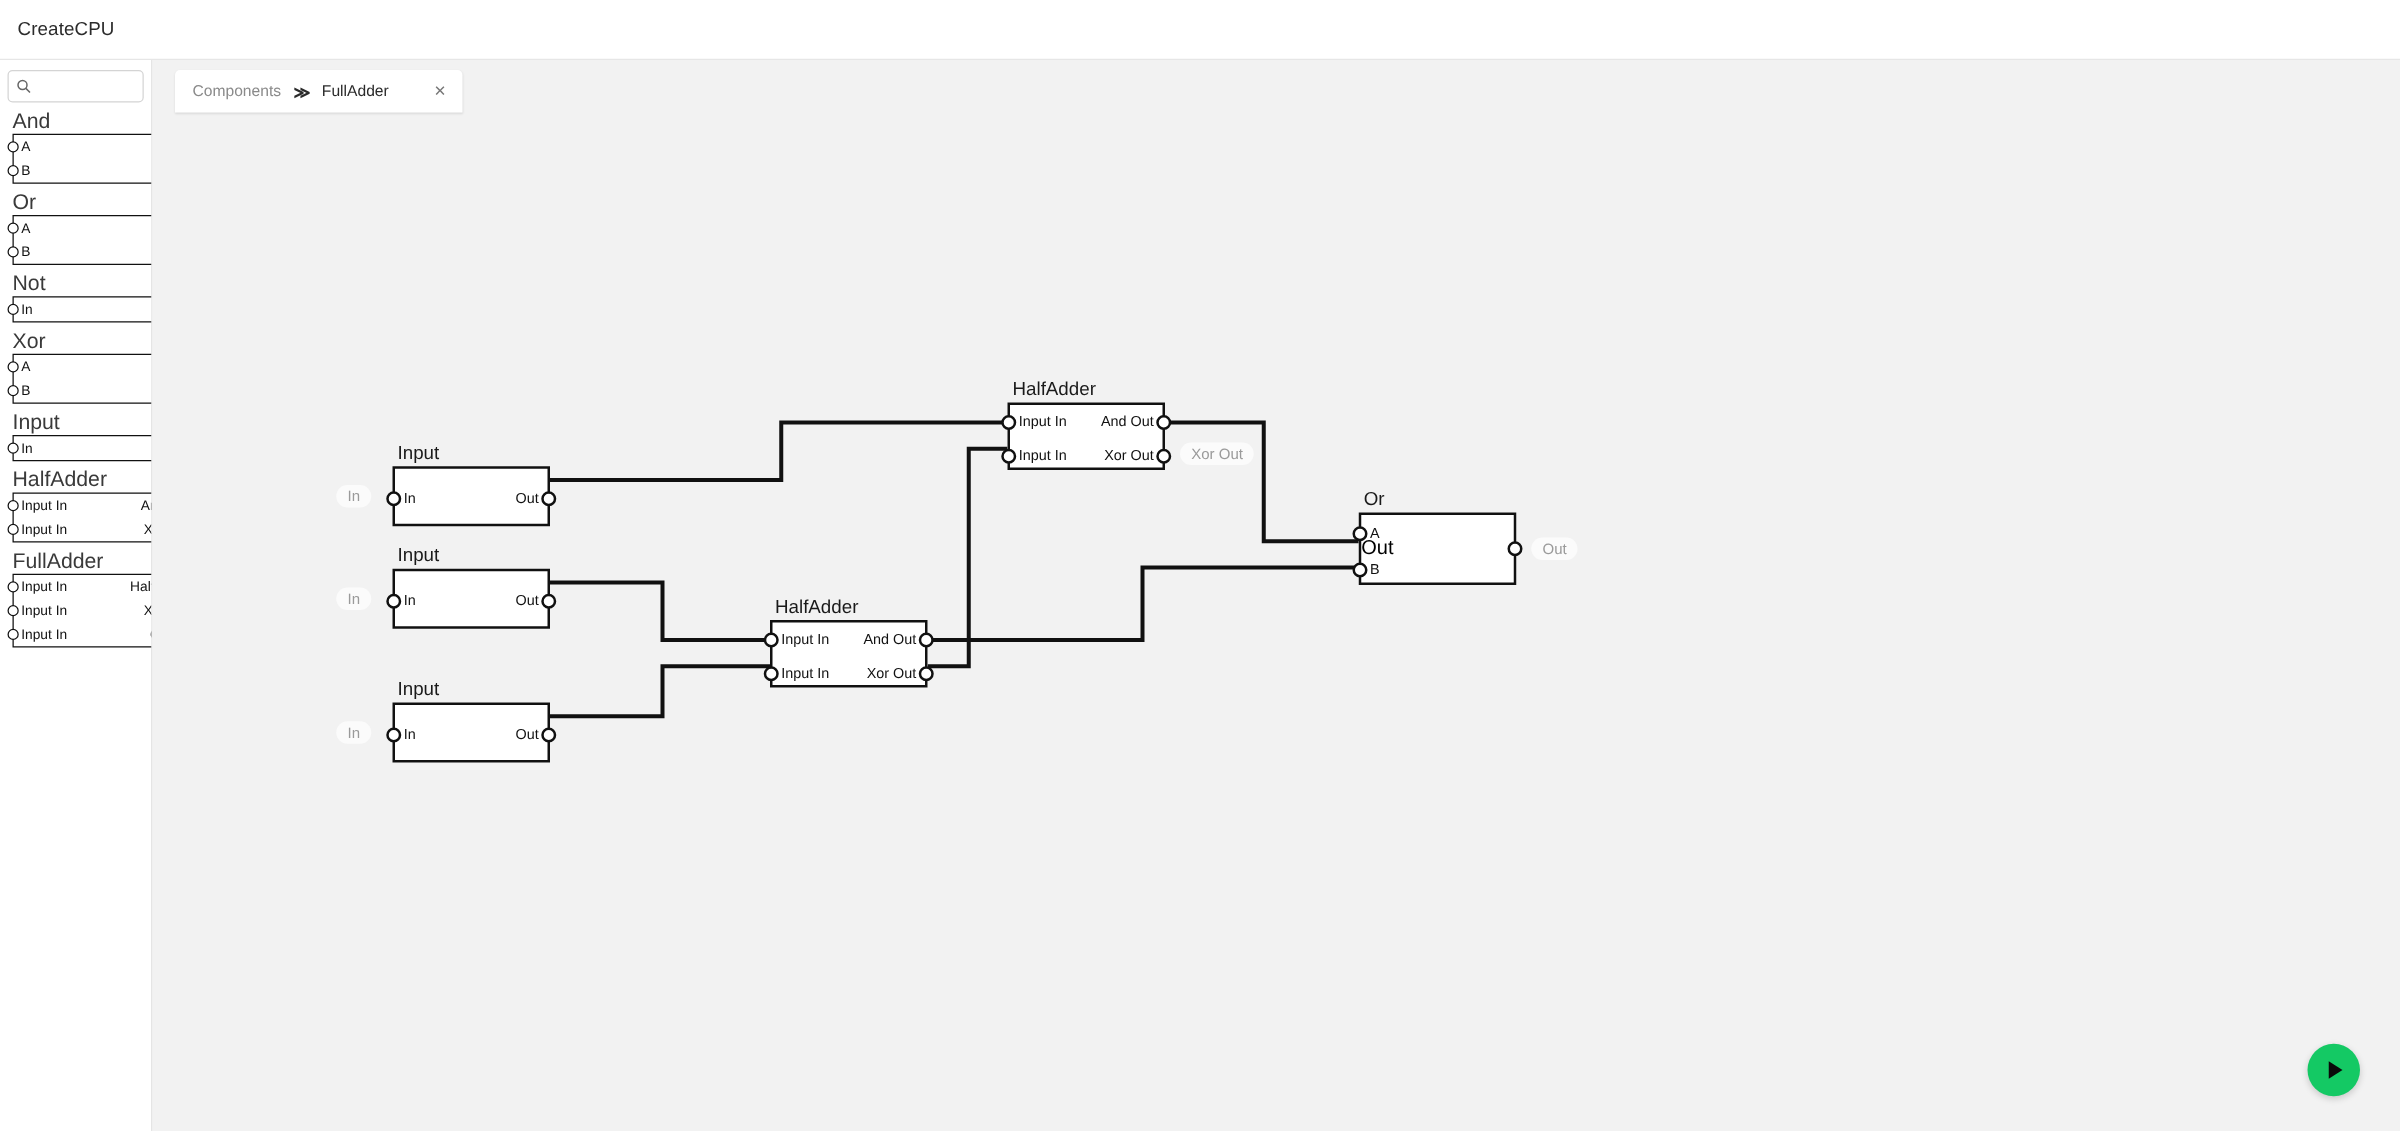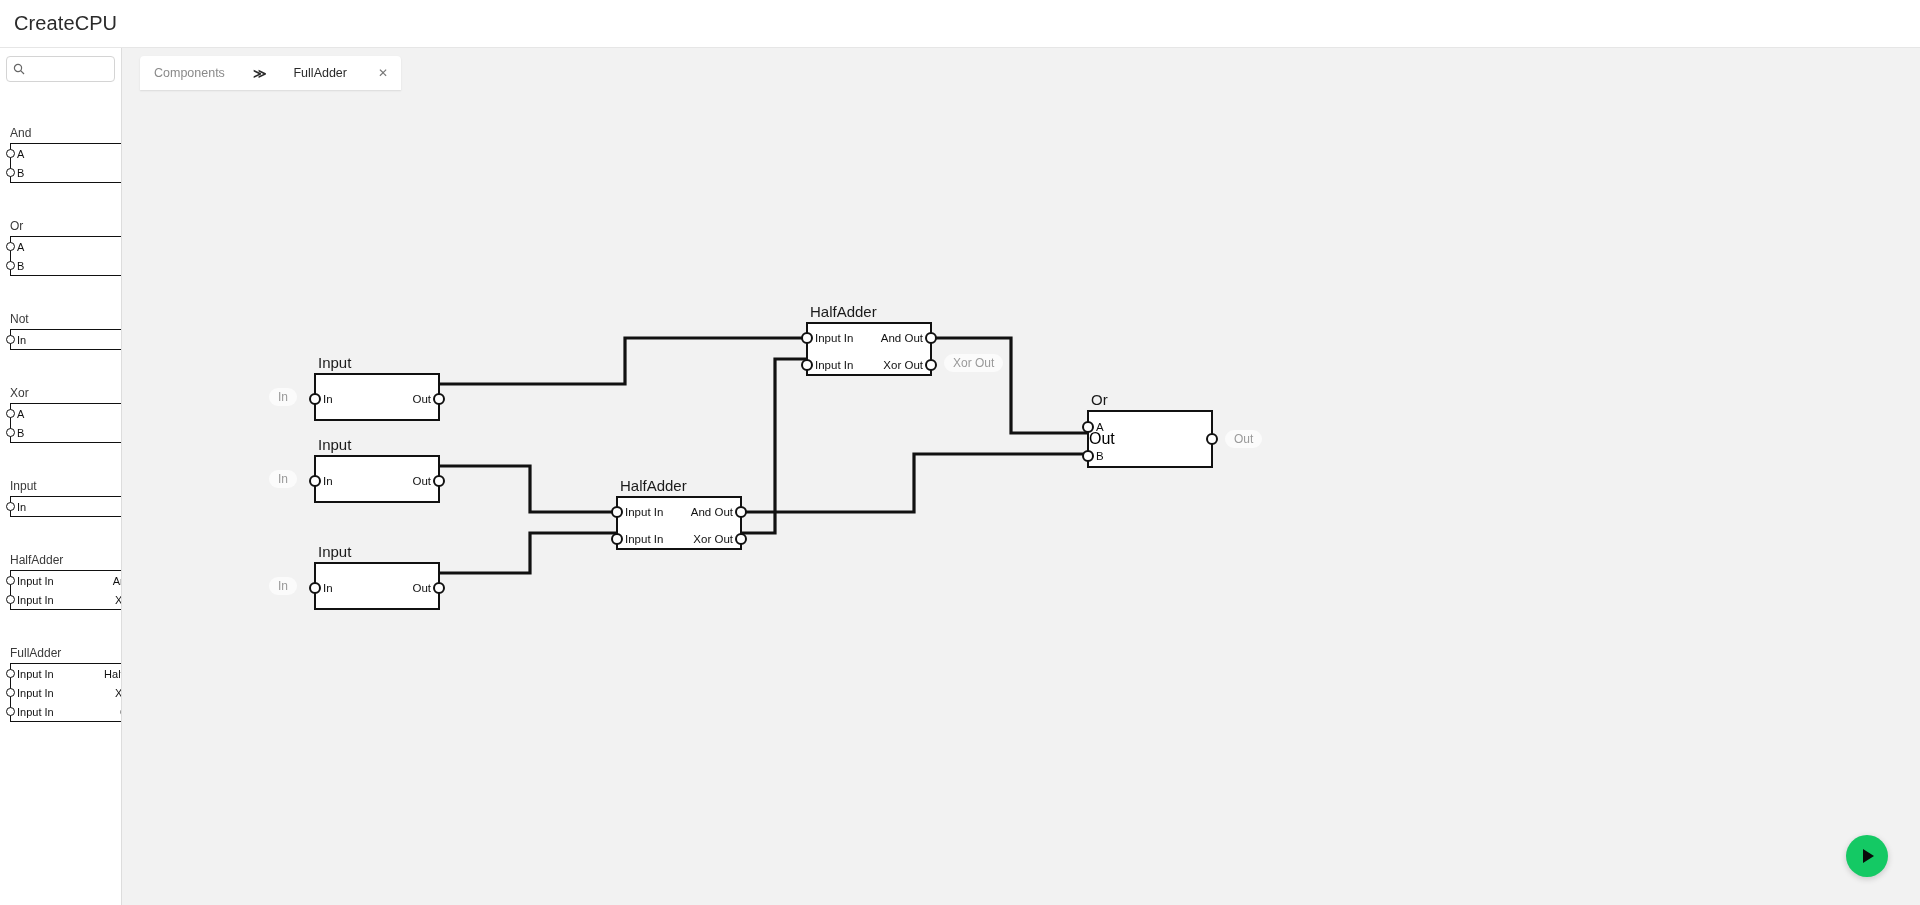--- a/index.html
+++ b/index.html
@@ -13,21 +13,21 @@
   }
   #app { position: relative; width: 1920px; height: 905px; background:#fff; }
 
   
   .topbar {
     position: absolute; left:0; top:0; width:1920px; height:48px;
     background:#ffffff; border-bottom:1px solid #e6e6e6;
     display:flex; align-items:center;
   }
   .topbar-title {
-    margin-left:14px; font-size:20px; color:#2b2b2b; letter-spacing:0.1px;
+    margin-left:14px; font-size:15px; color:#2b2b2b; letter-spacing:0.1px;
   }
 
   
   .sidebar {
     position:absolute; left:0; top:48px; width:122px; height:857px;
     background:#ffffff; border-right:1px solid #dddddd;
     overflow:hidden;
   }
   .search-wrap {
     margin:8px 6px 0 6px; height:26px;
@@ -36,23 +36,22 @@
   }
   .search-wrap svg { display:block; }
   .search-input {
     border:none; outline:none; background:transparent;
     font-size:11px; width:100%; margin-left:4px; color:#333;
   }
 
   .palette { padding-top:8px; }
   .pal-item { margin-bottom:8px; position:relative; }
   .pal-name {
-    font-size:12px; color:#3a3a3a; margin-left:10px; margin-bottom:3px;
+    font-size:17px; color:#3a3a3a; margin-left:10px; margin-bottom:3px;
     line-height:14px;
-    margin-top:36px;
   }
   
   .pal-body {
     position:relative; margin-left:10px; width:150px;
     border:1.6px solid #111; background:#fff;
   }
   .pal-row {
     position:relative; height:19px; display:flex; align-items:center;
     justify-content:space-between; padding:0 4px 0 6px;
   }
@@ -68,21 +67,21 @@
   
   .canvas {
     position:absolute; left:122px; top:48px;
     width:1798px; height:857px;
     background:#f2f2f2; overflow:hidden;
   }
 
   
   .tabbar { position:absolute; left:18px; top:8px; }
   .tab {
-    display:flex; align-items:center; gap:28px;
+    display:flex; align-items:center; gap:10px;
     height:34px; padding:0 10px 0 14px;
     background:#ffffff; border-radius:4px 4px 0 0;
     box-shadow:0 1px 2px rgba(0,0,0,0.10);
     min-width:230px;
   }
   .tab-crumb { font-size:12.5px; color:#8a8a8a; }
   .tab-sep { font-size:13px; color:#2a2a2a; font-weight:bold; letter-spacing:-1px; }
   .tab-cur { font-size:12.5px; color:#2a2a2a; }
   .tab-close {
     margin-left:auto; width:16px; height:16px; cursor:pointer;

